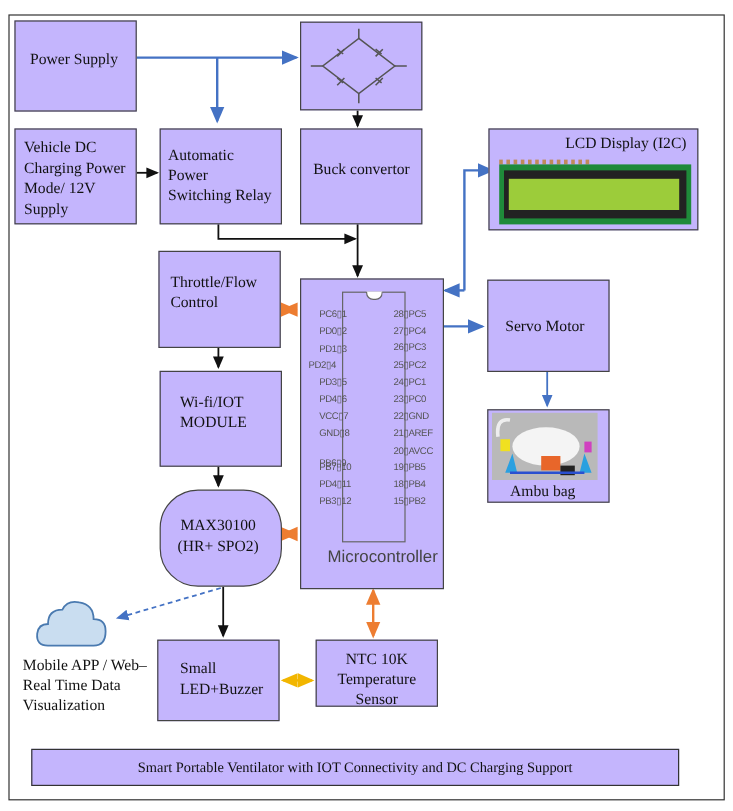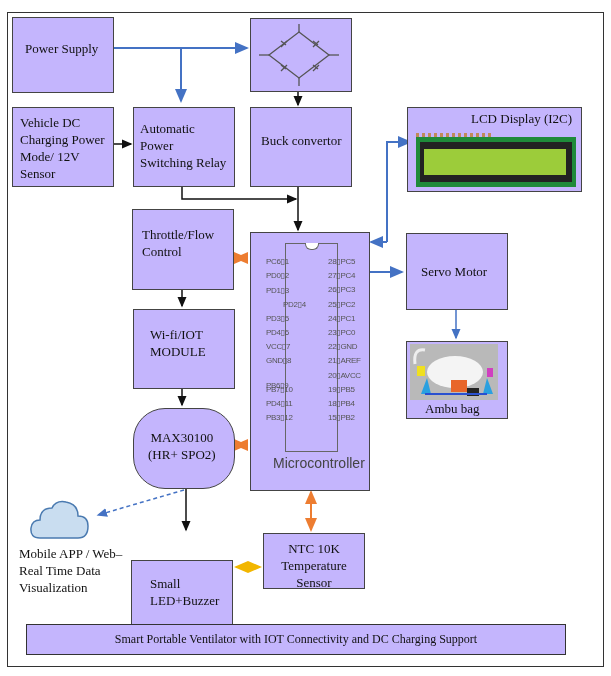--- a/index.html
+++ b/index.html
@@ -95,21 +95,21 @@
       <path d="M30,46 l5,4 M30,52 l6,-6"></path>
       <path d="M62,46 l5,4 M62,52 l6,-6"></path>
     </g>
   </svg>
 </div>
 
 <div class="box" style="left:12px;top:107px;width:102px;height:80px;">
   <span class="txt" style="left:7px;top:6px;">Vehicle DC
 Charging Power
 Mode/ 12V
-Sensor</span>
+Supply</span>
 </div>
 
 <div class="box" style="left:133px;top:107px;width:102px;height:80px;">
   <span class="txt" style="left:6px;top:12px;">Automatic
 Power
 Switching Relay</span>
 </div>
 
 <div class="box" style="left:250px;top:107px;width:102px;height:80px;">
   <span class="txt" style="left:10px;top:24px;">Buck convertor</span>
@@ -145,21 +145,21 @@
 </div>
 
 <div class="box" style="left:250px;top:232px;width:120px;height:259px;">
   <div class="chip" style="left:34px;top:10px;width:51px;height:207px;border:1px solid #666;border-top:1px solid #666;">
     <div style="position:absolute;left:19px;top:-1px;width:12px;height:6px;border:1px solid #666;border-top:none;border-radius:0 0 6px 6px;background:#fff;"></div>
   </div>
   <div id="pins-left">
       <span class="pin chip" style="top: 24px; left: 15px;">PC6▯1</span>
       <span class="pin chip" style="top: 38.2px; left: 15px;">PD0▯2</span>
       <span class="pin chip" style="top: 53px; left: 15px;">PD1▯3</span>
-      <span class="pin chip" style="top: 66.6px; left: 32px;">PD2▯4</span>
+      <span class="pin chip" style="top: 66.6px; left: 6px;">PD2▯4</span>
       <span class="pin chip" style="top: 80.8px; left: 15px;">PD3▯5</span>
       <span class="pin chip" style="top: 95px; left: 15px;">PD4▯6</span>
       <span class="pin chip" style="top: 109.2px; left: 15px;">VCC▯7</span>
       <span class="pin chip" style="top: 123.4px; left: 15px;">GND▯8</span>
       <span class="pin chip" style="top: 137.6px; left: 15px; margin-top: 10px;">PB6▯9</span>
       <span class="pin chip" style="top: 151.8px; left: 15px;">PB7▯10</span>
       <span class="pin chip" style="top: 166px; left: 15px;">PD4▯11</span>
       <span class="pin chip" style="top: 180.2px; left: 15px;">PB3▯12</span>
     </div>
   <div id="pins-right">
@@ -208,21 +208,21 @@
 (HR+ SPO2)</span>
 </div>
 
 <svg width="66" height="44" style="position:absolute;left:28px;top:498px;">
   <path d="M12,40 Q2,40 3,30 Q4,22 12,22 Q12,10 24,10 Q28,2 38,4 Q50,6 50,18 Q60,18 60,28 Q60,40 50,40 Z" fill="#c9ddf0" stroke="#4a7ab0" stroke-width="1.5"></path>
 </svg>
 <span class="cap" style="left:19px;top:545px;">Mobile APP / Web–
 Real Time Data
 Visualization</span>
 
-<div class="box" style="left:131px;top:533px;width:102px;height:68px;margin-top:27px;">
+<div class="box" style="left:131px;top:533px;width:102px;height:68px;">
   <span class="txt" style="left:18px;top:14px;">Small
 LED+Buzzer</span>
 </div>
 
 <div class="box" style="left:263px;top:533px;width:102px;height:56px;">
   <span class="txt" style="left:0;top:6px;width:100px;text-align:center;">NTC 10K
 Temperature
 Sensor</span>
 </div>
 

